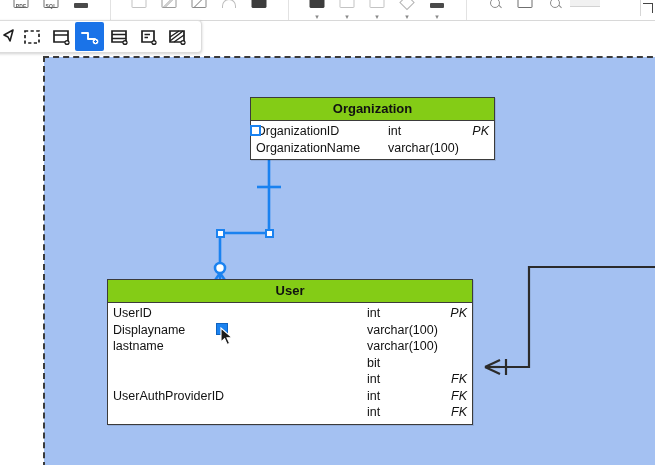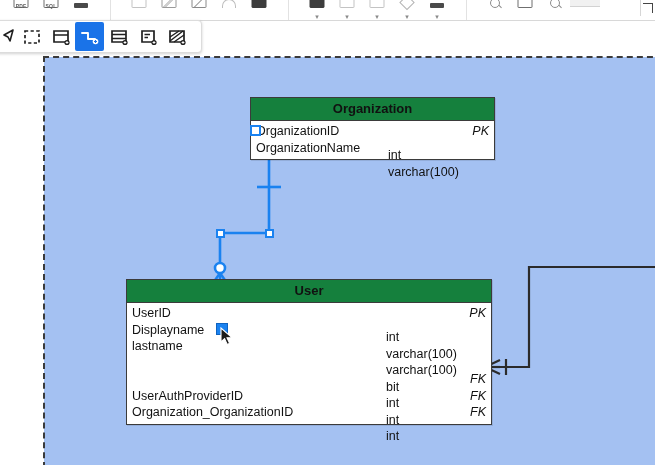--- a/index.html
+++ b/index.html
@@ -92,33 +92,33 @@
     background:#a4c1f2;
     outline:2px dashed #3a3a3a;outline-offset:-1px;
   }
 
   
   .entity{
     position:absolute;background:#ffffff;border:1.6px solid #3b3b3b;
     box-shadow:1px 1px 0 rgba(0,0,0,.10);
   }
   .entity-header{
-    background:#15803d;border-bottom:1.6px solid #3b3b3b;
+    background:#84cc16;border-bottom:1.6px solid #3b3b3b;
     text-align:center;font-weight:bold;color:#111;
     font-size:13px;line-height:22px;height:22px;
   }
   .entity-body{padding:2px 0 3px 0;}
   .row{
     display:flex;align-items:baseline;
     font-size:12.5px;color:#121212;line-height:16.5px;height:16.5px;
     padding:0 5px 0 5px;
     position:relative;
   }
   .col-name{flex:0 0 auto;white-space:nowrap;}
-  .col-type{position:absolute;left:259px;white-space:nowrap;margin-top:24px;}
+  .col-type{position:absolute;left:259px;white-space:nowrap;}
   .col-key{position:absolute;right:5px;white-space:nowrap;font-style:italic;}
   #entity-user .col-type{left:259px;}
   #entity-org .col-type{left:137px;}
 
   
   .conn-svg{position:absolute;left:0;top:0;width:655px;height:414px;pointer-events:none;}
 
   .handle{
     position:absolute;width:9px;height:9px;background:#ffffff;
     border:2px solid #1a82f0;box-sizing:border-box;z-index:12;
@@ -349,21 +349,21 @@
             </div>
             <div class="row">
               <span class="col-name">OrganizationName</span>
               <span class="col-type">varchar(100)</span>
               <span class="col-key"></span>
             </div>
           </div>
       </div>
       <div class="handle" style="left:206px;top:68px;width:11px;height:11px;"></div>
 
-      <div class="entity" id="entity-user" style="left:82px;top:222px;width:364px;">
+      <div class="entity" id="entity-user" style="left:63px;top:222px;width:364px;">
         <div class="entity-header">User</div>
         <div class="entity-body" id="user-rows">
             <div class="row">
               <span class="col-name">UserID</span>
               <span class="col-type">int</span>
               <span class="col-key">PK</span>
             </div>
             <div class="row">
               <span class="col-name">Displayname</span>
               <span class="col-type">varchar(100)</span>
@@ -381,21 +381,20 @@
             <div class="row">
               <span class="col-type">int</span>
               <span class="col-key">FK</span>
             </div>
             <div class="row">
               <span class="col-name">UserAuthProviderID</span>
               <span class="col-type">int</span>
               <span class="col-key">FK</span>
             </div>
             <div class="row">
-              <span class="col-name">Organization_OrganizationID</span>
               <span class="col-type">int</span>
               <span class="col-key">FK</span>
             </div>
           </div>
       </div>
 
       <div class="cursor-box" style="left:172px;top:266px;"></div>
       <svg class="cursor-arrow" style="left:176px;top:270px;" width="16" height="20" viewBox="0 0 16 20">
         <path d="M1,1 L1,15 L4.6,11.6 L7.2,17.4 L9.6,16.3 L7,10.7 L12,10.7 Z" fill="#1b1b1b" stroke="#ffffff" stroke-width="1.1"></path>
       </svg>

